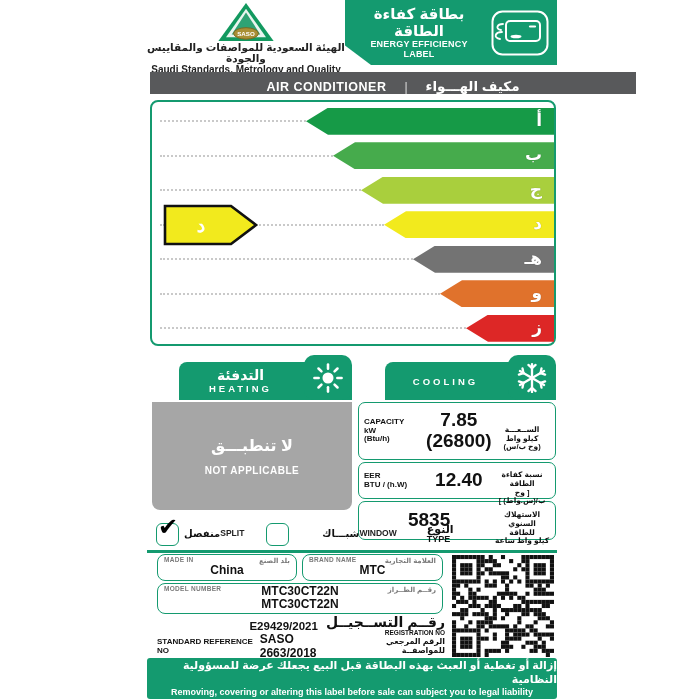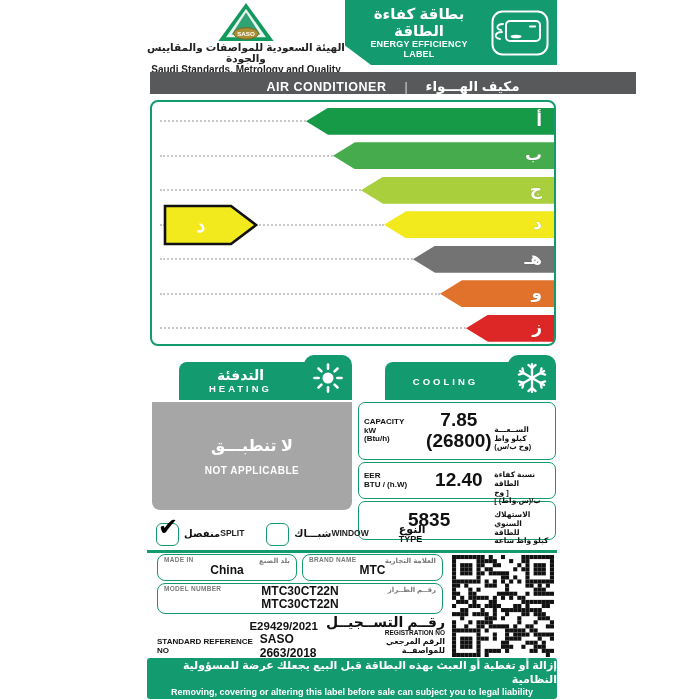--- a/index.html
+++ b/index.html
@@ -54,36 +54,36 @@
   #heating-na-ar{font-size:16px;font-weight:bold;}
   #heating-na-en{font-size:10px;font-weight:bold;letter-spacing:.5px;}
 
   
   #cooling{left:358px;top:362px;width:198px;height:176px;}
   #cooling-body{margin-top:0;}
   .cool-row{display:flex;align-items:center;background:#fff;border:1.3px solid var(--green);border-radius:7px;margin-top:2px;padding:2px 5px;}
   .cool-row .cr-en{width:32%;display:flex;flex-direction:column;line-height:1.12;}
   .cool-row .cr-en span{font-size:8px;font-weight:bold;}
   .cool-row .cr-val{flex:1;text-align:center;font-weight:bold;font-size:19px;line-height:1.08;}
-  .cool-row .cr-ar{width:30%;display:flex;flex-direction:column;text-align:left;line-height:1.15;direction:rtl;margin-top:16px;}
+  .cool-row .cr-ar{width:30%;display:flex;flex-direction:column;text-align:center;line-height:1.15;direction:rtl;margin-top:16px;}
   .cool-row .cr-ar span{font-size:7.5px;font-weight:bold;}
   .row-h0{height:58px;} .row-h1{height:37px;} .row-h2{height:39px;}
 
   
   #type-row{left:156px;top:519px;width:200px;height:30px;display:flex;align-items:center;}
   .checkbox{position:relative;width:23px;height:23px;border:1.6px solid var(--green);border-radius:6px;background:#fff;flex:0 0 auto;}
   .tick{position:absolute;left:1px;top:-9px;font-size:24px;color:#000;line-height:1;}
   .chk-labels{display:flex;flex-direction:row;margin-left:5px;line-height:1.05;}
   .chk-labels .l-ar{font-size:10px;font-weight:bold;direction:rtl;}
   .chk-labels .l-en{font-size:8.5px;font-weight:bold;color:#222;}
   #type-divider{width:2px;height:24px;background:#bdbdbd;margin:0 6px 0 24px;}
   #type-label{display:flex;flex-direction:column;line-height:1.1;}
   #type-label .l-ar{font-size:11px;font-weight:bold;direction:rtl;}
   #type-label .l-en{font-size:9px;font-weight:bold;}
-  #win-group{margin-left:22px;}
+  #win-group{margin-left:22px;gap:28px;}
 
   
   #mid-rule{left:147px;top:550px;width:410px;height:2.5px;background:var(--green);}
 
   
   .info-box{border:1.5px solid var(--green);border-radius:8px;background:#fff;position:absolute;padding:2px 6px;}
   .info-top{display:flex;justify-content:space-between;line-height:1;}
   .info-top .lab-en{font-size:6.5px;font-weight:bold;color:#7a7a7a;letter-spacing:.3px;}
   .info-top .lab-ar{font-size:7px;font-weight:bold;color:#7a7a7a;direction:rtl;}
   .info-val{text-align:center;font-size:12px;font-weight:bold;line-height:1.05;}

